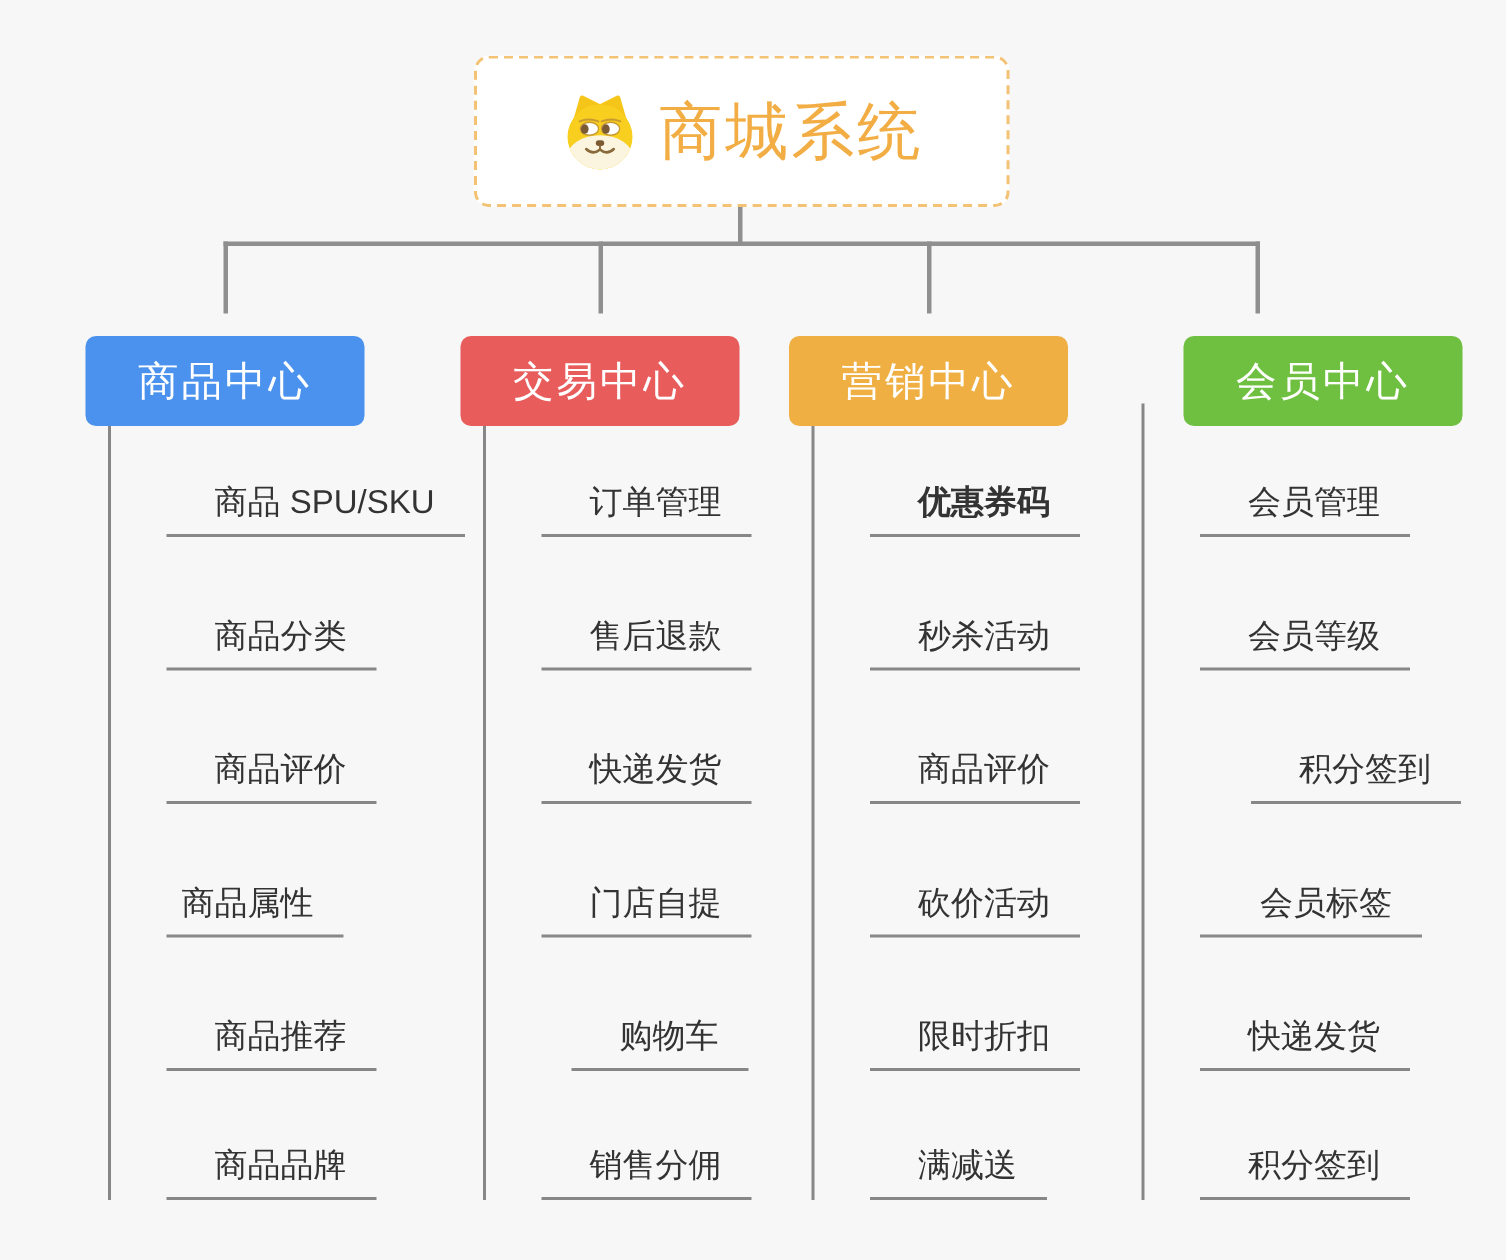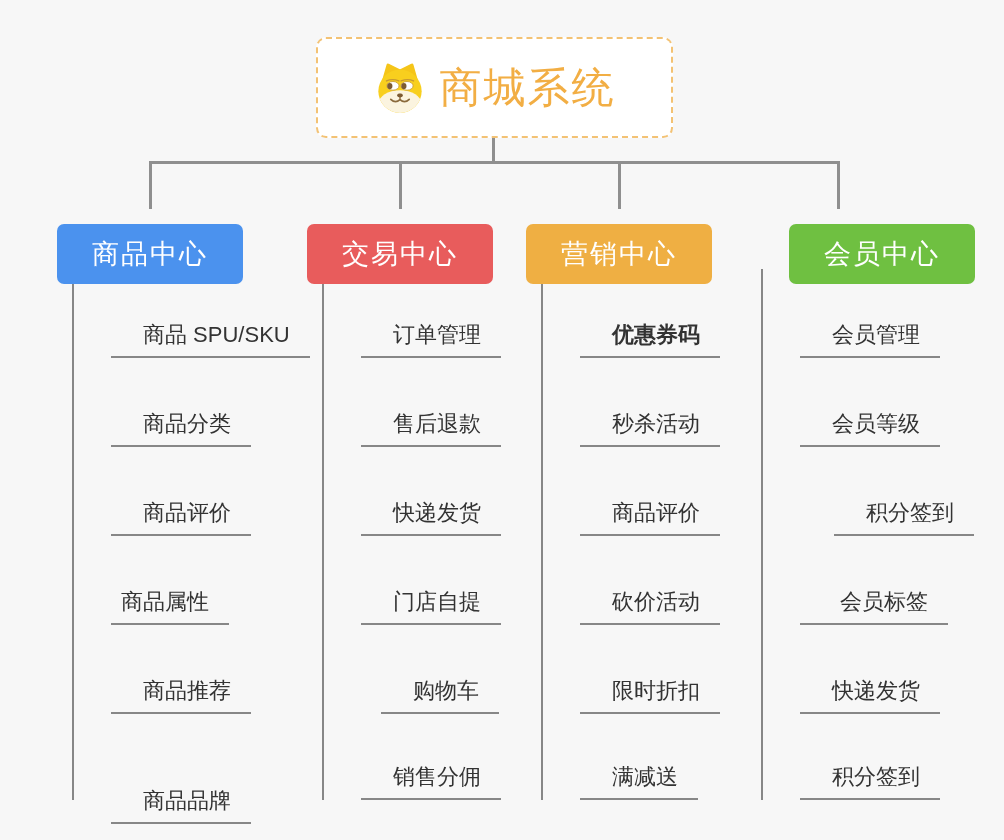--- a/index.html
+++ b/index.html
@@ -103,21 +103,21 @@
       <div class="line" style="left: 836.5px; top: 161px; width: 3px; height: 48px;"></div>
       <div class="leafline" style="left: 761px; top: 269px; width: 2px; height: 531px;"></div>
     </div>
   <div id="nodes">
       <div class="branch-node" style="left: 57px; background: rgb(75, 146, 238);">商品中心</div>
       <div class="leaf-node" style="left: 72px; top: 320px;">商品 SPU/SKU</div>
       <div class="leaf-node" style="left: 72px; top: 409px;">商品分类</div>
       <div class="leaf-node" style="left: 72px; top: 498px;">商品评价</div>
       <div class="leaf-node" style="left: 72px; top: 587px; padding-left: 10px;">商品属性</div>
       <div class="leaf-node" style="left: 72px; top: 676px;">商品推荐</div>
-      <div class="leaf-node" style="left: 72px; top: 786px;">商品品牌</div>
+      <div class="leaf-node" style="left: 72px; top: 762px;">商品品牌</div>
       <div class="branch-node" style="left: 307px; background: rgb(232, 92, 92);">交易中心</div>
       <div class="leaf-node" style="left: 322px; top: 320px;">订单管理</div>
       <div class="leaf-node" style="left: 322px; top: 409px;">售后退款</div>
       <div class="leaf-node" style="left: 322px; top: 498px;">快递发货</div>
       <div class="leaf-node" style="left: 322px; top: 587px;">门店自提</div>
       <div class="leaf-node" style="left: 342px; top: 676px;">购物车</div>
       <div class="leaf-node" style="left: 322px; top: 762px;">销售分佣</div>
       <div class="branch-node" style="left: 526px; background: rgb(239, 175, 67);">营销中心</div>
       <div class="leaf-node" style="left: 541px; top: 320px; font-weight: bold;">优惠券码</div>
       <div class="leaf-node" style="left: 541px; top: 409px;">秒杀活动</div>

